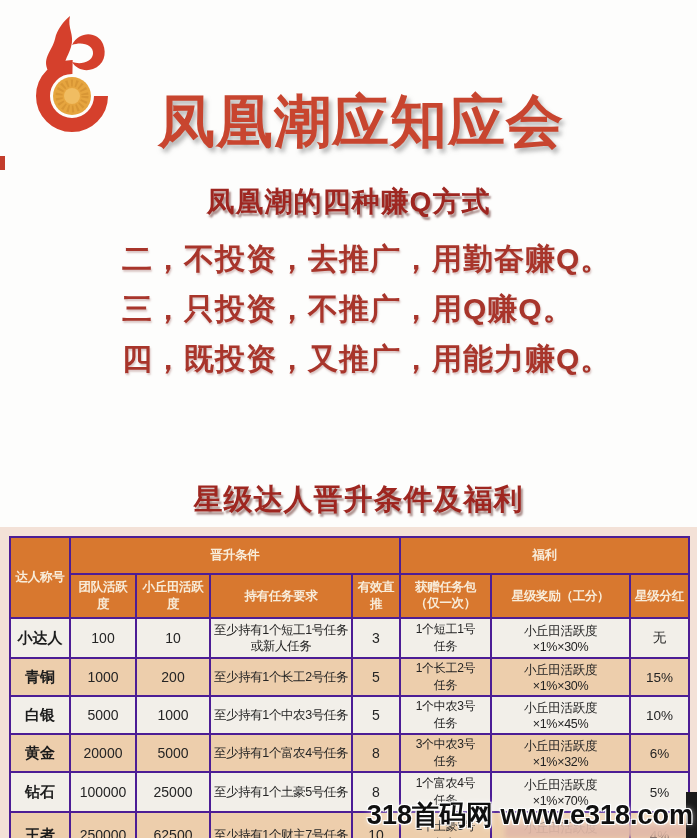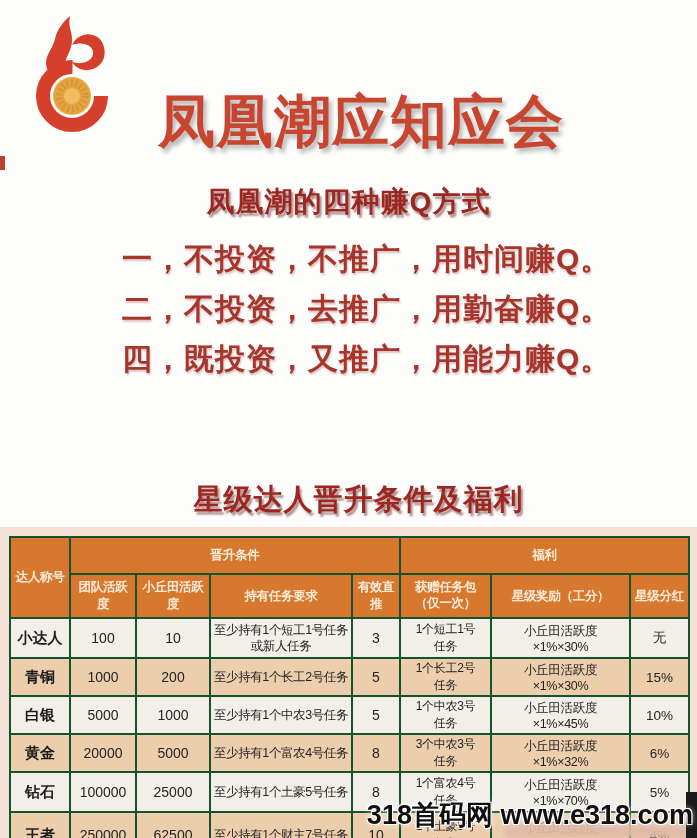--- a/index.html
+++ b/index.html
@@ -30,21 +30,21 @@
   .table-title{
     position:absolute;left:10px;top:451px;width:697px;text-align:center;
     font-size:29px;font-weight:700;color:#9e2620;
     text-shadow:2px 3px 2px rgba(104,51,47,.55);letter-spacing:1px;
   }
   table.promo{
     position:absolute;left:9px;top:536px;width:679px;
     border-collapse:collapse;table-layout:fixed;
   }
   .promo th,.promo td{
-    border:2px solid #14532d;text-align:center;vertical-align:middle;
+    border:2px solid #4c1d95;text-align:center;vertical-align:middle;
     padding:1px 2px;overflow:hidden;
   }
   .promo thead th{
     background:#d8782f;color:#f8ecd9;font-size:12.5px;font-weight:700;
     letter-spacing:-0.3px;
   }
   .promo thead .hsub{display:block;line-height:1.25;}
   .promo tbody td{font-size:14px;color:#242424;}
   .promo tbody td.rank{font-weight:700;font-size:15px;color:#1c1c1c;}
   .promo tbody td.task{font-size:12.5px;letter-spacing:-0.4px;line-height:1.3;padding:1px 1px;}
@@ -78,22 +78,22 @@
     <circle cx="52" cy="84" r="13" fill="none" stroke="#c8862a" stroke-width="7" stroke-dasharray="2 2.6" opacity="0.45"></circle>
     <circle cx="52" cy="84" r="8" fill="#f0bd62"></circle>
   </svg>
 </div>
 
 <h1 class="main-title">凤凰潮应知应会</h1>
 
 <h2 class="subtitle">凤凰潮的四种赚Q方式</h2>
 
 <ul class="methods">
-  <li>一，不投资，不推广，用时间赚Q。</li>
   <li>二，不投资，去推广，用勤奋赚Q。</li>
+  <li>三，只投资，不推广，用Q赚Q。</li>
   <li>四，既投资，又推广，用能力赚Q。</li>
 </ul>
 
 <h3 class="table-title">星级达人晋升条件及福利</h3>
 
 <table class="promo">
   <colgroup>
     <col style="width:60px">
       <col style="width:66px">
       <col style="width:74px">

